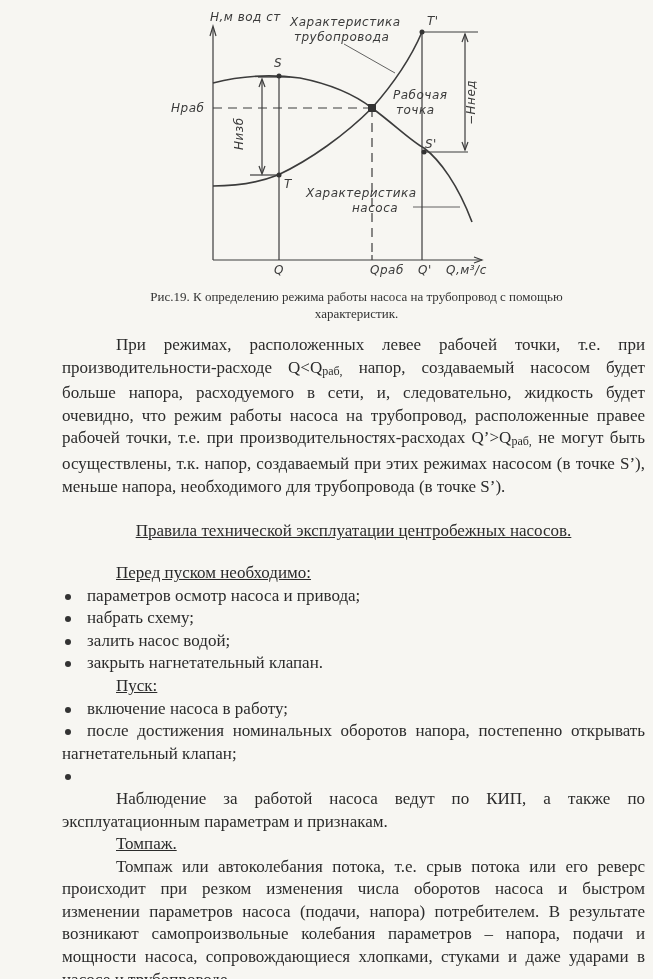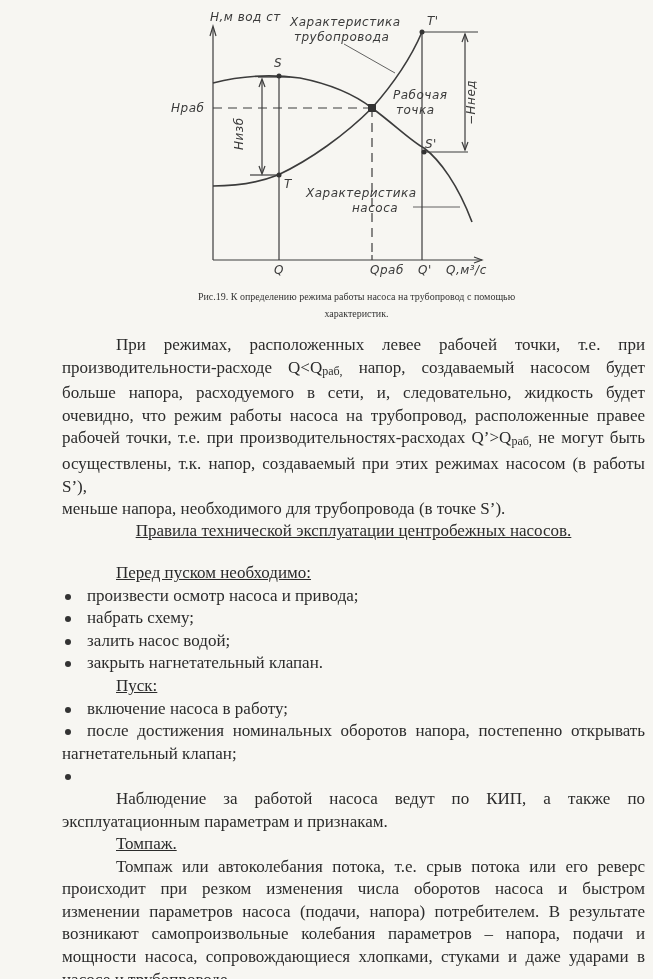--- a/index.html
+++ b/index.html
@@ -16,21 +16,21 @@
     position: absolute;
     font-family: "DejaVu Sans", sans-serif;
     font-style: italic;
     font-size: 12px;
     color: #3a3a3a;
     white-space: nowrap;
     letter-spacing: 0.5px;
   }
   .caption {
     position: absolute; left: 60px; width: 593px; top: 288px;
-    text-align: center; font-size: 10px; line-height: 17px; color: #333;
+    text-align: center; font-size: 13px; line-height: 17px; color: #333;
   }
   .text {
     position: absolute; left: 62px; width: 583px;
     font-size: 17px; line-height: 22.6px; color: #2b2b2b;
   }
   .just { text-align: justify; text-align-last: justify; }
   .indent { text-indent: 54px; }
   .sub { font-size: 12px; vertical-align: -2px; }
   .heading { text-align: center; text-decoration: underline; }
   .ul { text-decoration: underline; text-align: center; }
@@ -112,29 +112,29 @@
   <div>Рис.19.  К определению режима работы насоса на трубопровод с помощью</div>
   <div>характеристик.</div>
 </div>
 
 <div class="text" style="top:334px;">
   <div class="just indent">При режимах, расположенных левее рабочей точки, т.е. при</div>
   <div class="just"><span>производительности-расходе Q&lt;Q</span><span class="sub">раб,</span><span> напор, создаваемый насосом будет</span></div>
   <div class="just">больше напора, расходуемого в сети, и, следовательно, жидкость будет</div>
   <div class="just">очевидно, что режим работы насоса на трубопровод, расположенные правее</div>
   <div class="just"><span>рабочей точки, т.е. при производительностях-расходах Q’&gt;Q</span><span class="sub">раб,</span><span> не могут быть</span></div>
-  <div class="just">осуществлены, т.к. напор, создаваемый при этих режимах насосом (в работы S’),</div>
+  <div class="just">осуществлены, т.к. напор, создаваемый при этих режимах насосом (в точке S’),</div>
   <div>меньше напора, необходимого для трубопровода (в точке S’).</div>
 </div>
 
 <div class="text heading" style="top:520px;">Правила технической эксплуатации центробежных насосов.</div>
 
 <div class="text" style="top:562px;">
   <div style="padding-left:54px;"><span class="ul">Перед пуском необходимо:</span></div>
-  <div class="bullet-row"><span class="dot"></span><span>произвести осмотр насоса и привода;</span></div>
+  <div class="bullet-row"><span class="dot"></span><span>параметров осмотр насоса и привода;</span></div>
   <div class="bullet-row"><span class="dot"></span><span>набрать схему;</span></div>
   <div class="bullet-row"><span class="dot"></span><span>залить насос водой;</span></div>
   <div class="bullet-row"><span class="dot"></span><span>закрыть нагнетательный клапан.</span></div>
 </div>
 
 <div class="text" style="top:675px;">
   <div style="padding-left:54px;"><span class="ul">Пуск:</span></div>
   <div class="bullet-row"><span class="dot"></span><span>включение насоса в работу;</span></div>
   <div class="bullet-row just"><span class="dot"></span><span>после достижения номинальных оборотов напора, постепенно открывать</span></div>
   <div>нагнетательный клапан;</div>

